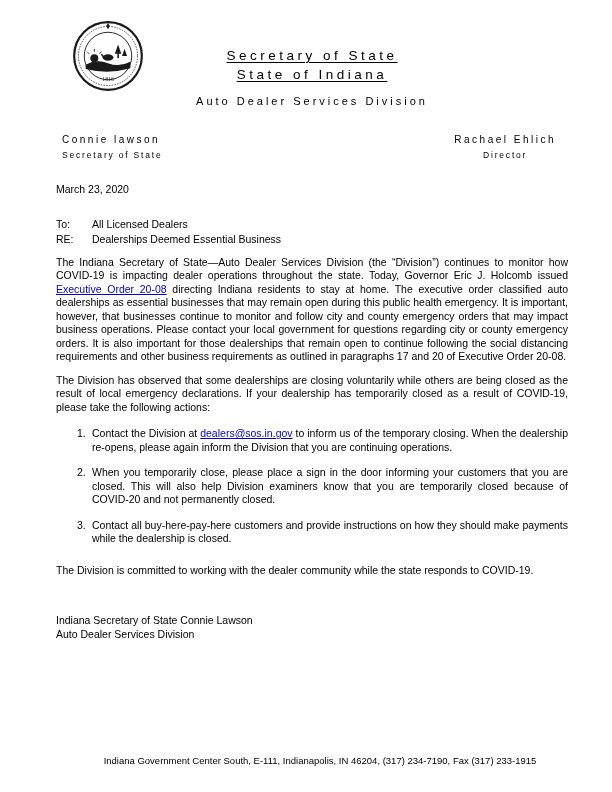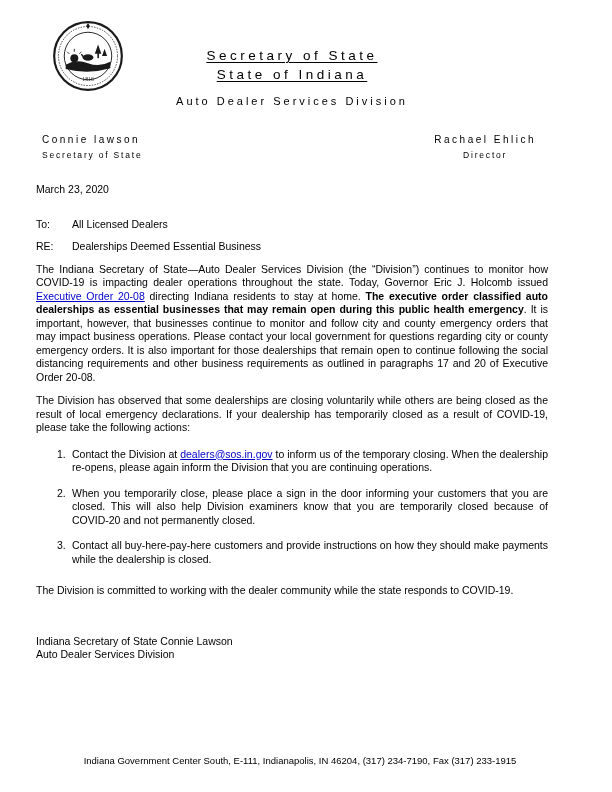--- a/index.html
+++ b/index.html
@@ -5,20 +5,21 @@
   * { margin: 0; padding: 0; box-sizing: border-box; }
   html, body { background: #ffffff; }
   .page {
     width: 584px;
     height: 792px;
     background: #ffffff;
     position: relative;
     font-family: "Liberation Sans", sans-serif;
     color: #000;
     overflow: hidden;
+    margin-left: 20px;
   }
 
   
   .letterhead { position: relative; padding-top: 46px; }
   .seal {
     position: absolute;
     left: 52px;
     top: 20px;
     width: 72px;
     height: 72px;
@@ -50,24 +51,24 @@
   .name-block .person-title {
     font-size: 8.5px;
     letter-spacing: 1.8px;
     margin-top: 1px;
   }
   .name-block.right { text-align: center; }
 
   
   .letter-body { padding: 0 36px; font-size: 10.5px; line-height: 13.5px; }
   .date-line { margin-top: 21px; }
-  .ref-block { margin-top: 21px; display: grid; grid-template-columns: 36px 1fr; row-gap: 9px; }
+  .ref-block { margin-top: 21px; display: grid; grid-template-columns: 36px 1fr; row-gap: 2px; }
   .para { margin-top: 10px; text-align: justify; }
   .para.first { margin-top: 9px; }
-  strong { font-weight: bold; }
+  strong { font-weight: normal; }
   a.doc-link { color: #0000cc; text-decoration: underline; }
 
   .action-list { margin-top: 13px; }
   .list-item { display: flex; margin-top: 12px; }
   .list-item:first-child { margin-top: 0; }
   .list-marker { width: 15px; margin-left: 21px; flex-shrink: 0; }
   .list-text { flex: 1; text-align: justify; }
 
   .closing-para { margin-top: 18px; }
   .signature-block { margin-top: 37px; line-height: 13.5px; }

